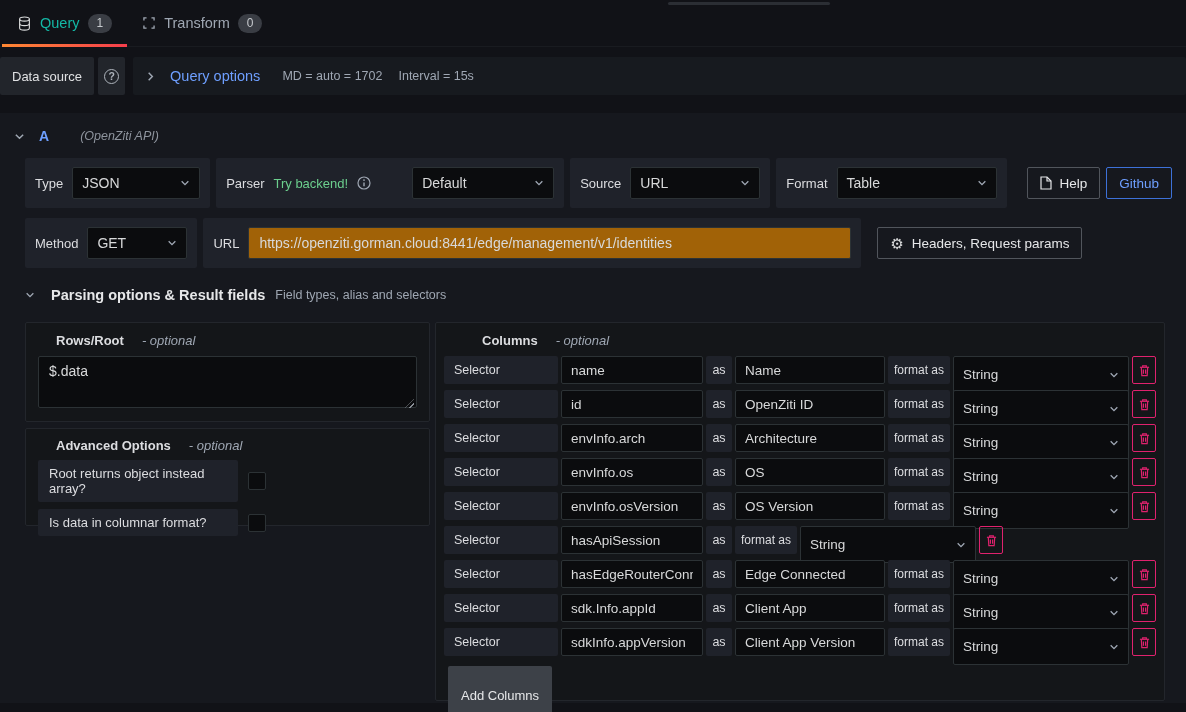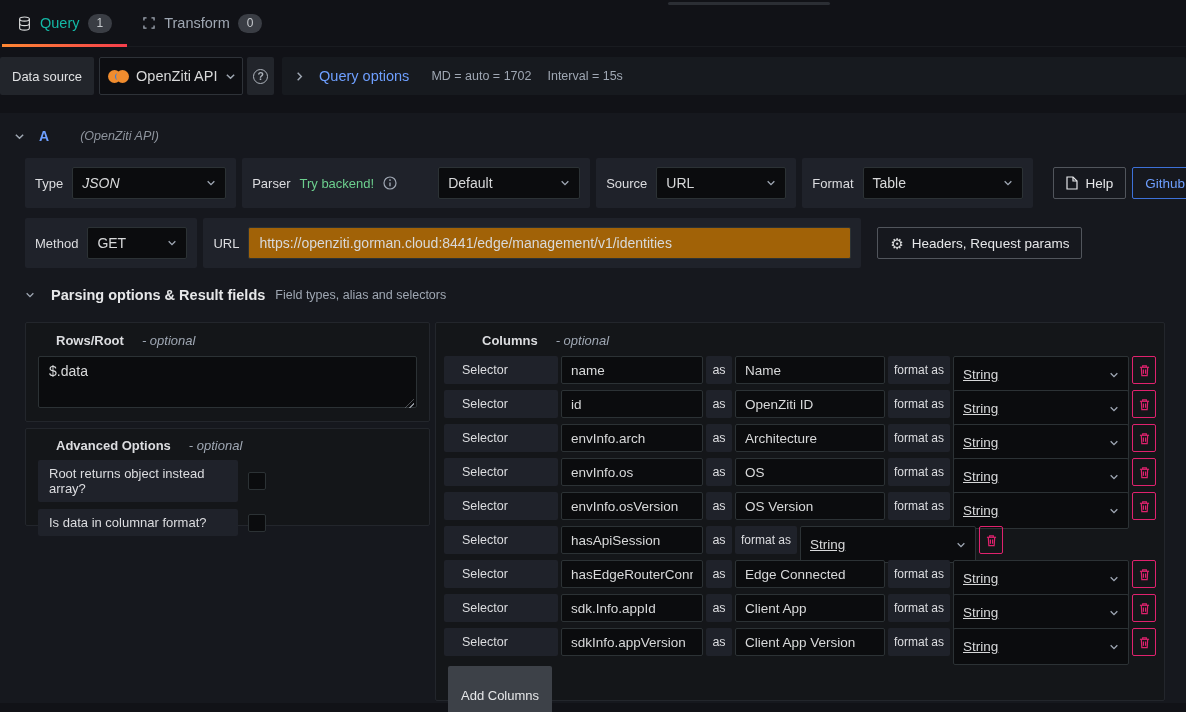--- a/index.html
+++ b/index.html
@@ -43,21 +43,21 @@
   .ds-hint { color:#8e949e; font-style:italic; font-size:12.5px; margin-left:31px; }
 
   .row1 { position:absolute; top:45px; left:25px; height:50px; display:flex; gap:6px; align-items:stretch; }
   .row2 { position:absolute; top:105px; left:25px; height:50px; display:flex; gap:6px; align-items:stretch; }
   .group { background:#1f222a; border-radius:2px; display:flex; align-items:center; padding:0 10px; gap:9px; }
   .flabel { font-size:13px; font-weight:500; color:#dcdde0; white-space:nowrap; }
   .green { color:#6ccf8e; font-size:13px; font-weight:500; white-space:nowrap; }
   .select { background:#0b0c0e; border:1px solid #2c3235; border-radius:2px; height:32px; display:flex; align-items:center; justify-content:space-between; padding:0 9px; cursor:pointer; }
   .select .val { font-size:14px; }
   .select .chev { color:#9fa7b3; display:flex; margin-left:8px; }
-  .w128 { width:154px;font-style:italic; } .w142 { width:142px;margin-left:32px; } .w130 { width:130px; } .w160 { width:160px; } .w100 { width:100px; }
+  .w128 { width:128px; } .w142 { width:142px;margin-left:32px; } .w130 { width:130px; } .w160 { width:160px; } .w100 { width:100px; }
   .tinput { background:#a16207; border:1px solid #2c3235; border-radius:2px; height:32px; color:#d8d9da; font-size:14px; padding:0 10px; font-family:inherit; }
   .g-url { width:658px; }
   .g-url .tinput { flex:1; }
   .btn-outline { height:32px; align-self:center; display:flex; align-items:center; gap:8px; padding:0 12px; background:transparent; border:1px solid #51555c; border-radius:2px; color:#e6e7e9; font-size:13.5px; font-weight:500; cursor:pointer; font-family:inherit; }
   .btn-github { border-color:#3d71d9; color:#6e9fff; }
   .ml14 { margin-left:14px; } .ml10 { margin-left:10px; }
   .gear { font-size:15px; line-height:1; color:#d8d9da; }
 
   .section-head { position:absolute; top:174px; left:25px; display:flex; align-items:center; gap:10px; cursor:pointer; }
   .section-head .chev { color:#9fa7b3; display:flex; }
@@ -75,28 +75,28 @@
 
   .p-adv { top:315px; left:25px; width:405px; height:98px; padding:9px 12px; }
   .adv-row { margin-top:7px; display:flex; align-items:center; }
   .adv-chip { width:200px; background:#1f222a; padding:6px 11px; border-radius:2px; font-size:13px; font-weight:500; color:#dcdde0; }
   .cbx { appearance:none; -webkit-appearance:none; width:18px; height:18px; margin:0 0 0 10px; background:#0b0c0e; border:1px solid #2c3235; border-radius:2px; cursor:pointer; }
 
   .p-cols { top:209px; left:435px; width:730px; height:379px; padding:10px 8px; }
   .p-cols .p-title-row { margin-left:20px; }
   .col-rows { margin-top:8px; display:flex; flex-direction:column; gap:6px; }
   .col-row { display:flex; align-items:stretch; gap:3px; height:28px; }
-  .cchip { background:#1f222a; display:flex; align-items:center; padding:0 18px; font-size:12.5px; font-weight:500; color:#dcdde0; border-radius:2px; }
+  .cchip { background:#1f222a; display:flex; align-items:center; padding:0 10px; font-size:12.5px; font-weight:500; color:#dcdde0; border-radius:2px; }
   .chip-selector { width:114px; }
   .cinput { background:#0b0c0e; border:1px solid #2c3235; border-radius:2px; color:#d8d9da; font-size:13.5px; padding:0 9px; height:28px; font-family:inherit; }
   .in-selector { width:142px; }
   .chip-as { width:26px; justify-content:center; padding:0; }
   .in-alias { width:150px; }
   .chip-format { width:62px; justify-content:center; padding:0; font-size:12px; }
-  .sel-format { width:176px; height:37px;text-decoration:underline; }
+  .sel-format { width:176px; height:37px; }
   .sel-format .val { font-size:13.5px; }
   .btn-trash { width:24px; height:28px; border:1px solid #e0226e; border-radius:2px; background:transparent; color:#e0226e; display:flex; align-items:center; justify-content:center; cursor:pointer; }
   .btn-add { margin:10px 0 0 4px; background:#3d4148; border:none; border-radius:2px; color:#e6e7e9; font-size:13px; font-weight:500; padding:22px 13px; cursor:pointer; font-family:inherit; }
 </style>
 </head>
 <body>
 
 <div class="screen">
 
   <div class="drag-handle"></div>
@@ -122,33 +122,20 @@
             <path d="M10.8 13.8h3v-3"></path>
         </svg>
       </span>
       <span class="tab-label">Transform</span>
       <span class="badge">0</span>
     </div>
   </div>
 
   <div class="ds-row">
     <div class="ds-label">Data source</div>
-    <div class="ds-picker">
-      <span class="logo">
-          <span class="c1"></span>
-          <span class="c2"></span>
-          <span class="c3"></span>
-        </span>
-      <span class="val">OpenZiti API</span>
-      <span class="gicon">
-        <svg width="11" height="11" viewBox="0 0 12 12" fill="none" stroke="currentColor" stroke-width="1.6">
-            <path d="M2 4l4 4 4-4"></path>
-          </svg>
-      </span>
-    </div>
     <button class="icon-btn-help">
       <span class="q-circle">?</span>
     </button>
     <div class="qo-strip">
       <span class="qo-chev">
         <svg width="11" height="11" viewBox="0 0 12 12" fill="none" stroke="currentColor" stroke-width="1.6">
             <path d="M4 2l4 4-4 4"></path>
           </svg>
       </span>
       <span class="qo-label">Query options</span>

